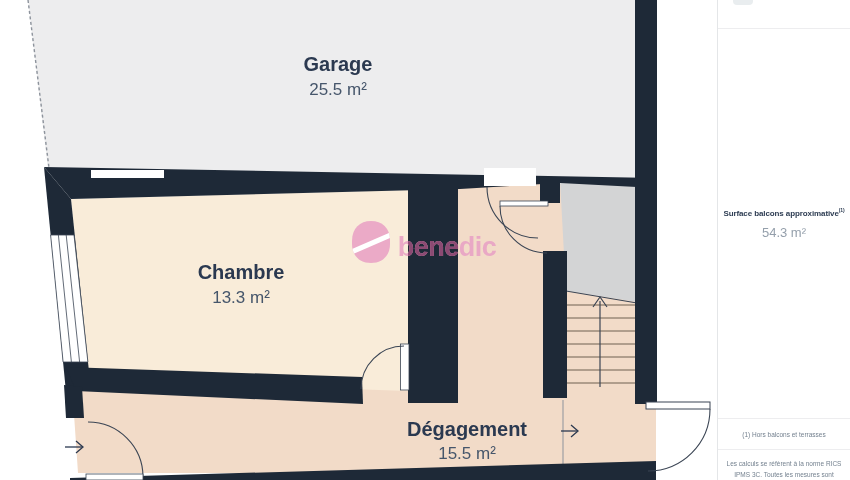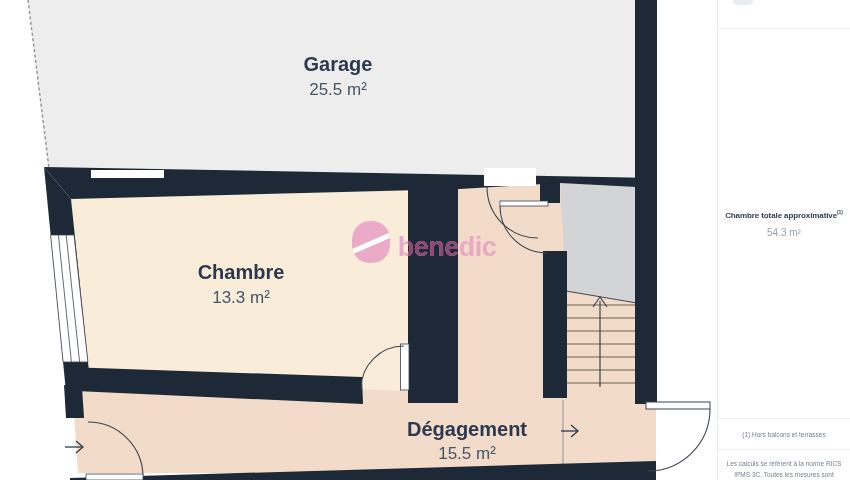--- a/index.html
+++ b/index.html
@@ -10,21 +10,21 @@
 
   .sidebar{width:132px;height:480px;border-left:1px solid #e4e6e8;background:#ffffff;
            display:flex;flex-direction:column;}
   .sb-top{height:28px;border-bottom:1px solid #ededef;position:relative;}
   .sb-logo-remnant{position:absolute;left:15px;top:0;width:20px;height:5px;
                    background:#e9edef;border-radius:0 0 4px 4px;}
   .sb-main{height:390px;border-bottom:1px solid #ededef;display:flex;flex-direction:column;
            align-items:center;justify-content:center;padding:0 4px;box-sizing:border-box;}
   .sb-title{font-size:8px;font-weight:bold;color:#2e3d53;white-space:nowrap;letter-spacing:-0.1px;}
   .sb-title sup{font-size:5px;}
-  .sb-value{margin-top:7px;font-size:10px;color:#949fab;}
+  .sb-value{margin-top:7px;font-size:13px;color:#949fab;}
   .sb-foot1{height:30px;border-bottom:1px solid #ededef;display:flex;align-items:center;
             justify-content:center;font-size:6.5px;color:#74818f;text-align:center;}
   .sb-foot2{padding-top:8px;text-align:center;font-size:6.5px;line-height:11px;color:#74818f;}
 </style>
 </head>
 <body>
 
 <div class="page">
 
   <div class="plan">
@@ -123,21 +123,21 @@
         <text x="467" y="459" text-anchor="middle" font-size="17" fill="#46566b">15.5 m²</text>
       </g>
     </svg>
   </div>
 
   <div class="sidebar">
     <div class="sb-top">
       <div class="sb-logo-remnant"></div>
     </div>
     <div class="sb-main">
-      <div class="sb-title"><span>Chambre totale approximative</span><sup>(1)</sup></div>
+      <div class="sb-title"><span>Surface balcons approximative</span><sup>(1)</sup></div>
       <div class="sb-value">54.3 m²</div>
     </div>
     <div class="sb-foot1">(1) Hors balcons et terrasses</div>
     <div class="sb-foot2">
       <div>Les calculs se réfèrent à la norme RICS</div>
       <div>IPMS 3C. Toutes les mesures sont</div>
     </div>
   </div>
 
 </div>

